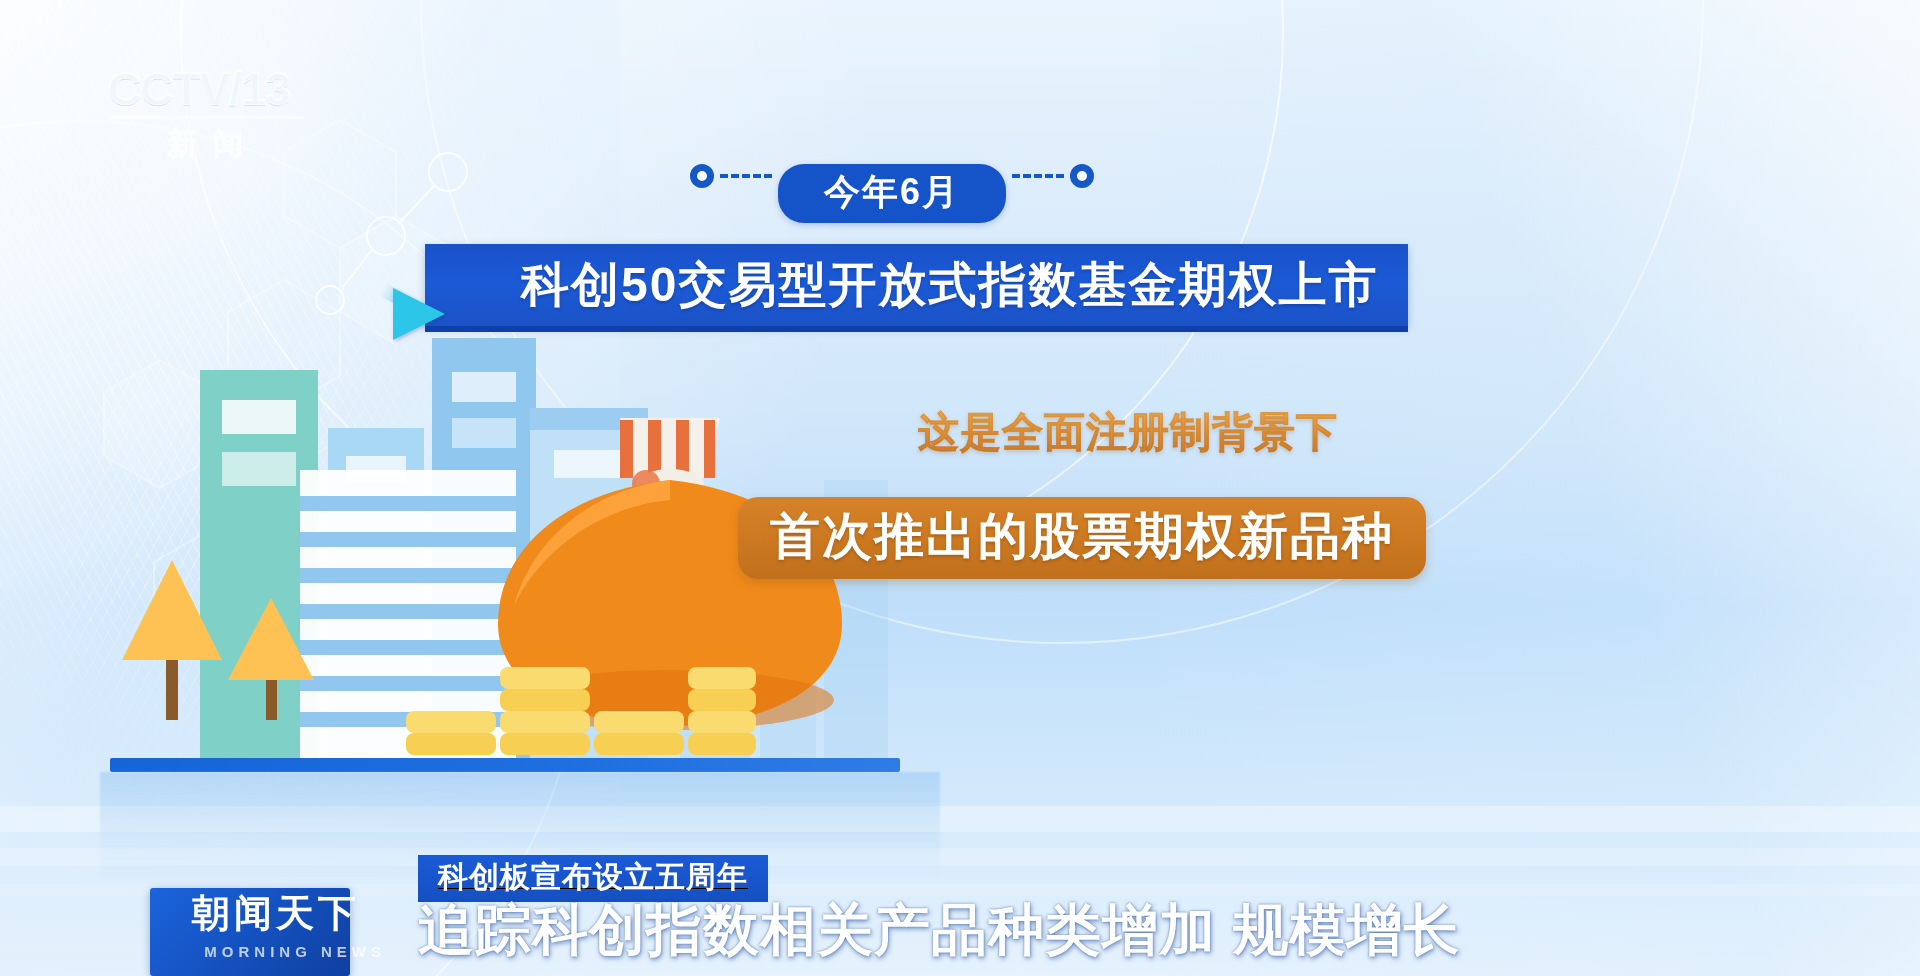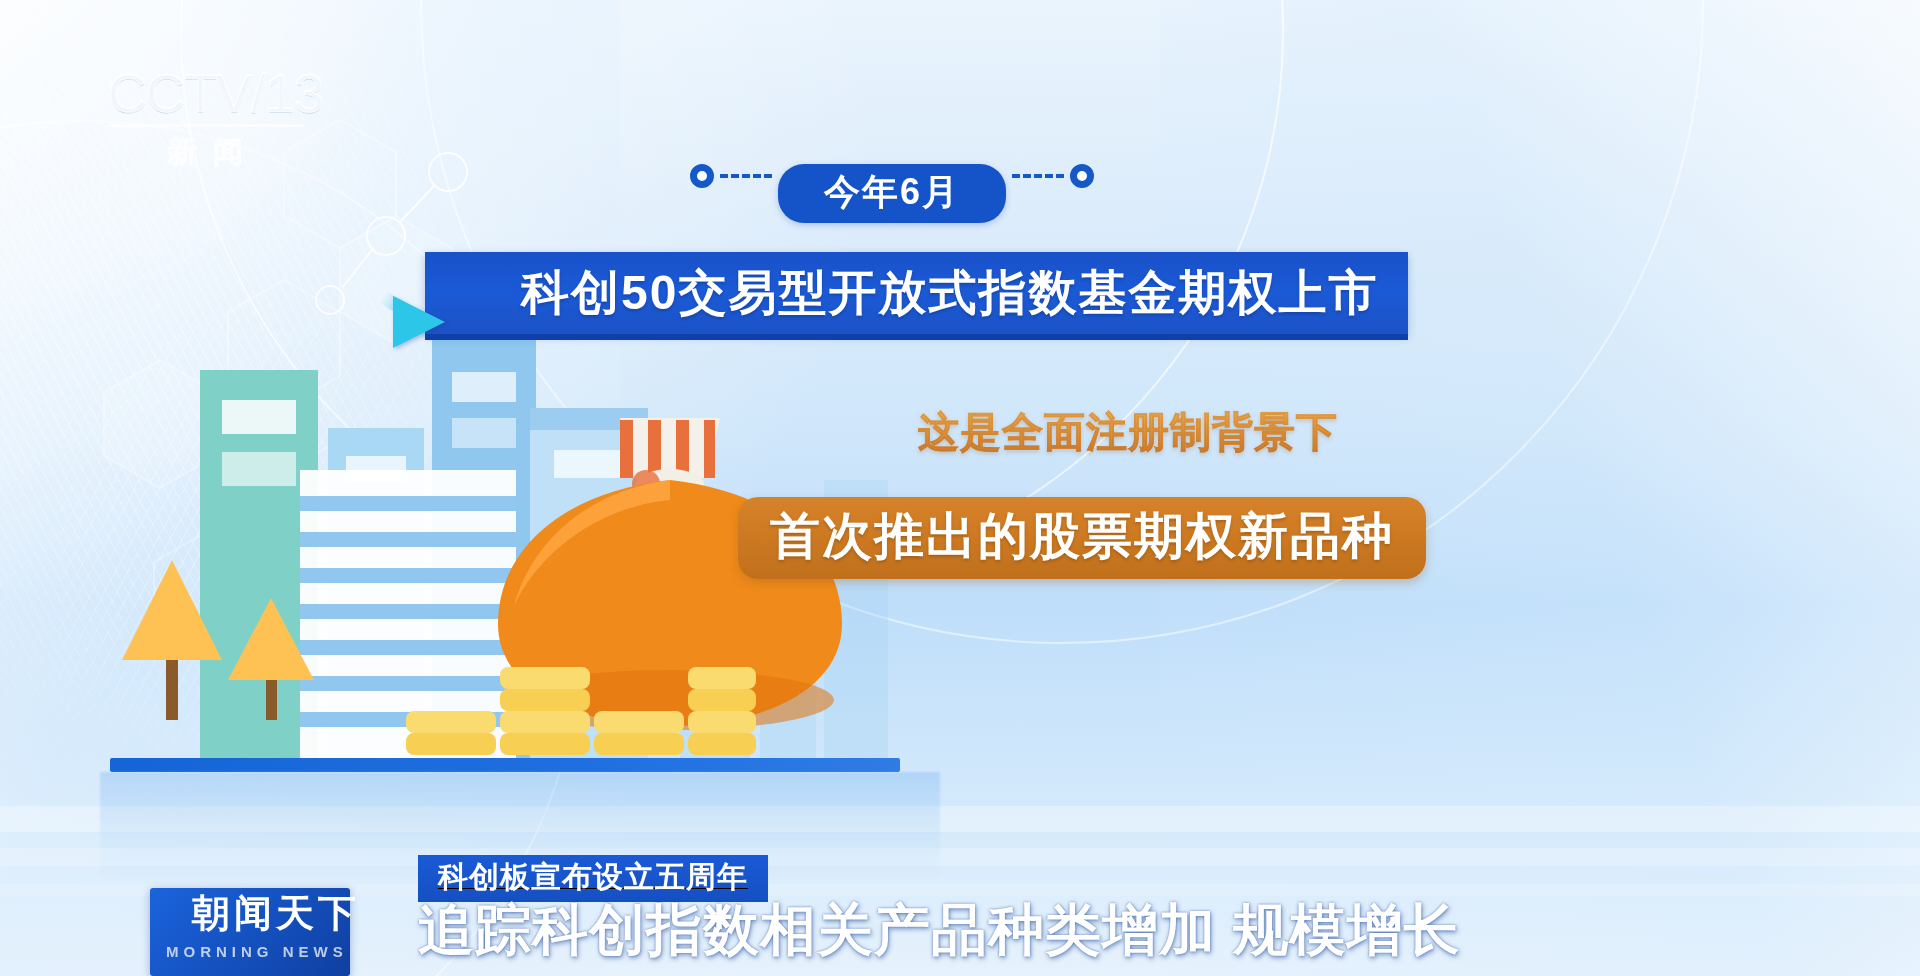--- a/index.html
+++ b/index.html
@@ -84,21 +84,21 @@
   .pill{
     background:#1453c8;color:#fff;border-radius:26px;
     padding:10px 46px 13px;
     font-size:36px;font-weight:bold;letter-spacing:2px;line-height:1;
     box-shadow:0 2px 6px rgba(20,70,170,.25);
     white-space:nowrap;
     margin-top:36px;
   }
 
   
-  .headline-wrap{position:absolute;left:425px;top:244px;margin-top:8px;}
+  .headline-wrap{position:absolute;left:425px;top:244px;}
   .headline-bar{
     position:relative;display:inline-block;
     background:linear-gradient(180deg,#1951c9 0%,#1b5ad6 48%,#1c52c6 100%);
     padding:16px 30px 16px 96px;
     box-shadow:0 3px 8px rgba(18,60,150,.28);
   }
   .headline-bar:after{
     content:"";position:absolute;left:0;right:0;bottom:-6px;height:6px;
     background:#0f3fa8;
   }
@@ -164,27 +164,27 @@
     box-shadow:0 2px 8px rgba(15,55,140,.35);
   }
   .prog-cn{
     position:absolute;left:16px;top:6px;width:220px;
     color:#fff;font-size:38px;font-weight:bold;letter-spacing:4px;line-height:1;
     text-align:center;
   }
   .prog-en{
     position:absolute;left:16px;top:56px;width:220px;
     color:rgba(255,255,255,.72);font-size:15px;letter-spacing:5px;line-height:1;
-    text-align:left;font-weight:bold;
+    text-align:right;font-weight:bold;
   }
 
   
   .cctv{position:absolute;left:108px;top:66px;width:210px;height:100px;opacity:.9;}
   .cctv-main{
-    font-size:54px;font-weight:normal;letter-spacing:-1px;line-height:1;
+    font-size:46px;font-weight:bold;letter-spacing:-1px;line-height:1;
     color:rgba(255,255,255,.85);
     text-shadow:0 1px 0 rgba(120,170,220,.75),0 -1px 0 rgba(255,255,255,.9);
     -webkit-text-stroke:1.5px rgba(255,255,255,.75);
   }
   .cctv-rule{
     width:196px;height:3px;background:rgba(255,255,255,.7);margin-top:4px;border-radius:2px;
   }
   .cctv-sub{
     margin-top:5px;font-size:30px;font-weight:bold;letter-spacing:16px;
     color:rgba(255,255,255,.62);text-align:center;

